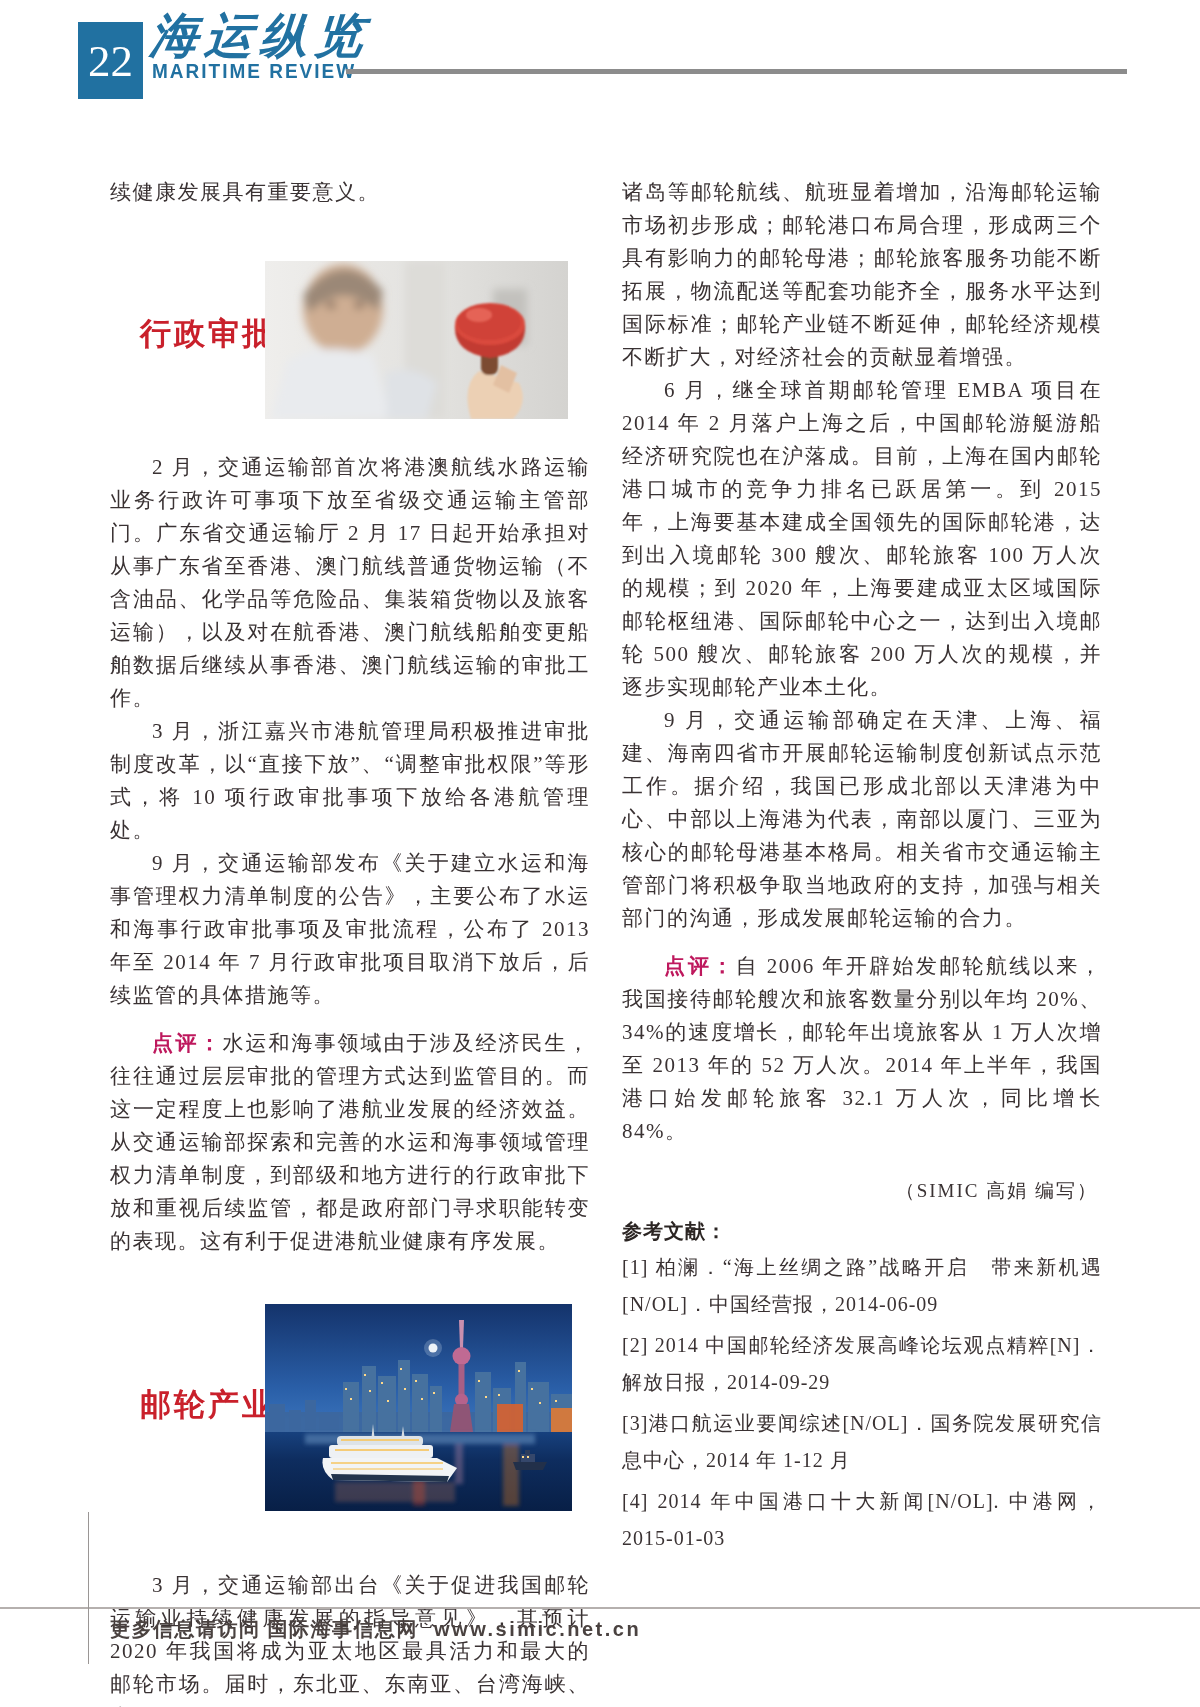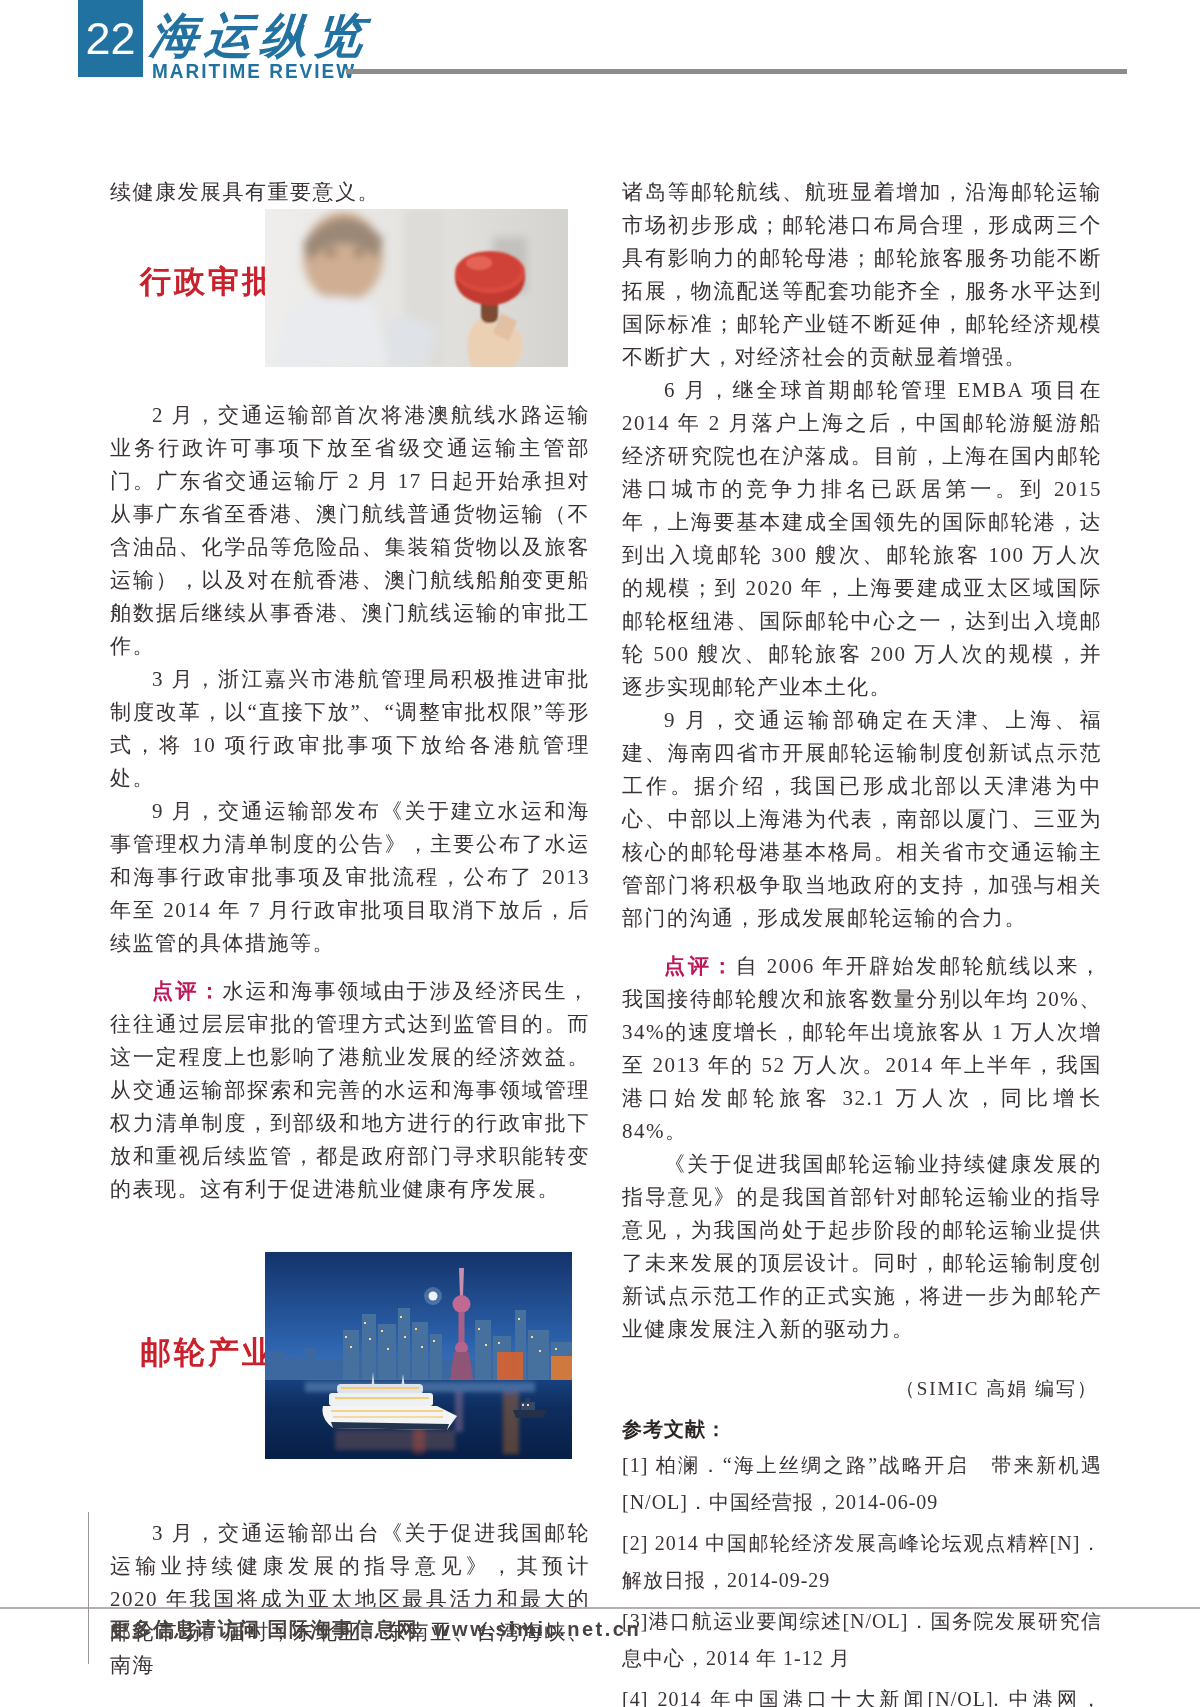--- a/index.html
+++ b/index.html
@@ -6,23 +6,23 @@
   html,body { background:#ffffff; }
   body {
     width:1200px; height:1707px; position:relative;
     font-family:"Liberation Serif","DejaVu Serif",serif;
     color:#3a3233;
   }
   .page { position:absolute; left:0; top:0; width:1200px; height:1707px; background:#ffffff; overflow:hidden; }
 
   
   .pagenum-box {
-    position:absolute; left:78px; top:0; width:65px; height:77px;
+    position:absolute; left:78px; top:22px; width:65px; height:77px;
     background:#2171a1; color:#ffffff; display:flex; align-items:center; justify-content:center;
-    font-family:Liberation Sans, sans-serif; font-size:45px; font-weight:normal;
+    font-family:Liberation Serif, serif; font-size:45px; font-weight:normal;
   }
   .brand-title {
     position:absolute; left:150px; top:4px; width:260px;
     font-size:48px; font-weight:bold; font-style:italic; color:#2171a1;
     letter-spacing:7px; font-family:"DejaVu Serif","Liberation Serif",serif;
     transform:skewX(-4deg);
   }
   .brand-sub {
     position:absolute; left:152px; top:61px;
     font-size:19px; color:#2171a1; letter-spacing:2px;
@@ -42,21 +42,21 @@
   }
   .no-indent { text-indent:0;margin-top:48px; }
   .pA { margin-top:14px; }
   .comment { margin-top:14px; }
   .comment-label {
     font-family:"Liberation Sans",sans-serif; font-weight:bold;
     color:#be185d; letter-spacing:2px;
   }
 
   .section-block { position:relative; }
-  .sb1 { height:176px; }
+  .sb1 { height:176px; margin-top:52px; }
   .sb2 { height:239px; margin-top:46px; }
   .section-label {
     position:absolute; left:30px;
     font-family:"Liberation Sans",sans-serif; font-weight:bold;
     color:#c9202b; font-size:31px; letter-spacing:3px; white-space:nowrap;
   }
   .sb1 .section-label { top:52px; }
   .sb2 .section-label { top:80px; }
   .photo { position:absolute; left:155px; top:0; overflow:hidden; }
   .photo svg { display:block; width:100%; height:100%; }
@@ -254,21 +254,20 @@
     <p class="body-p closing">3 月，交通运输部出台《关于促进我国邮轮运输业持续健康发展的指导意见》，其预计 2020 年我国将成为亚太地区最具活力和最大的邮轮市场。届时，东北亚、东南亚、台湾海峡、南海</p>
   </section>
 
   <section class="col col-right">
     <p class="body-p no-indent">诸岛等邮轮航线、航班显着增加，沿海邮轮运输市场初步形成；邮轮港口布局合理，形成两三个具有影响力的邮轮母港；邮轮旅客服务功能不断拓展，物流配送等配套功能齐全，服务水平达到国际标准；邮轮产业链不断延伸，邮轮经济规模不断扩大，对经济社会的贡献显着增强。</p>
     <p class="body-p">6 月，继全球首期邮轮管理 EMBA 项目在 2014 年 2 月落户上海之后，中国邮轮游艇游船经济研究院也在沪落成。目前，上海在国内邮轮港口城市的竞争力排名已跃居第一。到 2015 年，上海要基本建成全国领先的国际邮轮港，达到出入境邮轮 300 艘次、邮轮旅客 100 万人次的规模；到 2020 年，上海要建成亚太区域国际邮轮枢纽港、国际邮轮中心之一，达到出入境邮轮 500 艘次、邮轮旅客 200 万人次的规模，并逐步实现邮轮产业本土化。</p>
     <p class="body-p">9 月，交通运输部确定在天津、上海、福建、海南四省市开展邮轮运输制度创新试点示范工作。据介绍，我国已形成北部以天津港为中心、中部以上海港为代表，南部以厦门、三亚为核心的邮轮母港基本格局。相关省市交通运输主管部门将积极争取当地政府的支持，加强与相关部门的沟通，形成发展邮轮运输的合力。</p>
 
     <p class="body-p comment"><span class="comment-label">点评：</span><span>自 2006 年开辟始发邮轮航线以来，我国接待邮轮艘次和旅客数量分别以年均 20%、34%的速度增长，邮轮年出境旅客从 1 万人次增至 2013 年的 52 万人次。2014 年上半年，我国港口始发邮轮旅客 32.1 万人次，同比增长 84%。</span></p>
 
-    <p class="body-p">《关于促进我国邮轮运输业持续健康发展的指导意见》的是我国首部针对邮轮运输业的指导意见，为我国尚处于起步阶段的邮轮运输业提供了未来发展的顶层设计。同时，邮轮运输制度创新试点示范工作的正式实施，将进一步为邮轮产业健康发展注入新的驱动力。</p>
 
     <p class="byline">（SIMIC  高娟  编写）</p>
 
     <p class="ref-heading">参考文献：</p>
     <p class="ref-item">[1] 柏澜．“海上丝绸之路”战略开启　带来新机遇[N/OL]．中国经营报，2014-06-09</p>
     <p class="ref-item">[2] 2014 中国邮轮经济发展高峰论坛观点精粹[N]．解放日报，2014-09-29</p>
     <p class="ref-item">[3]港口航运业要闻综述[N/OL]．国务院发展研究信息中心，2014 年 1-12 月</p>
     <p class="ref-item">[4] 2014 年中国港口十大新闻[N/OL]. 中港网，2015-01-03</p>
   </section>
 

